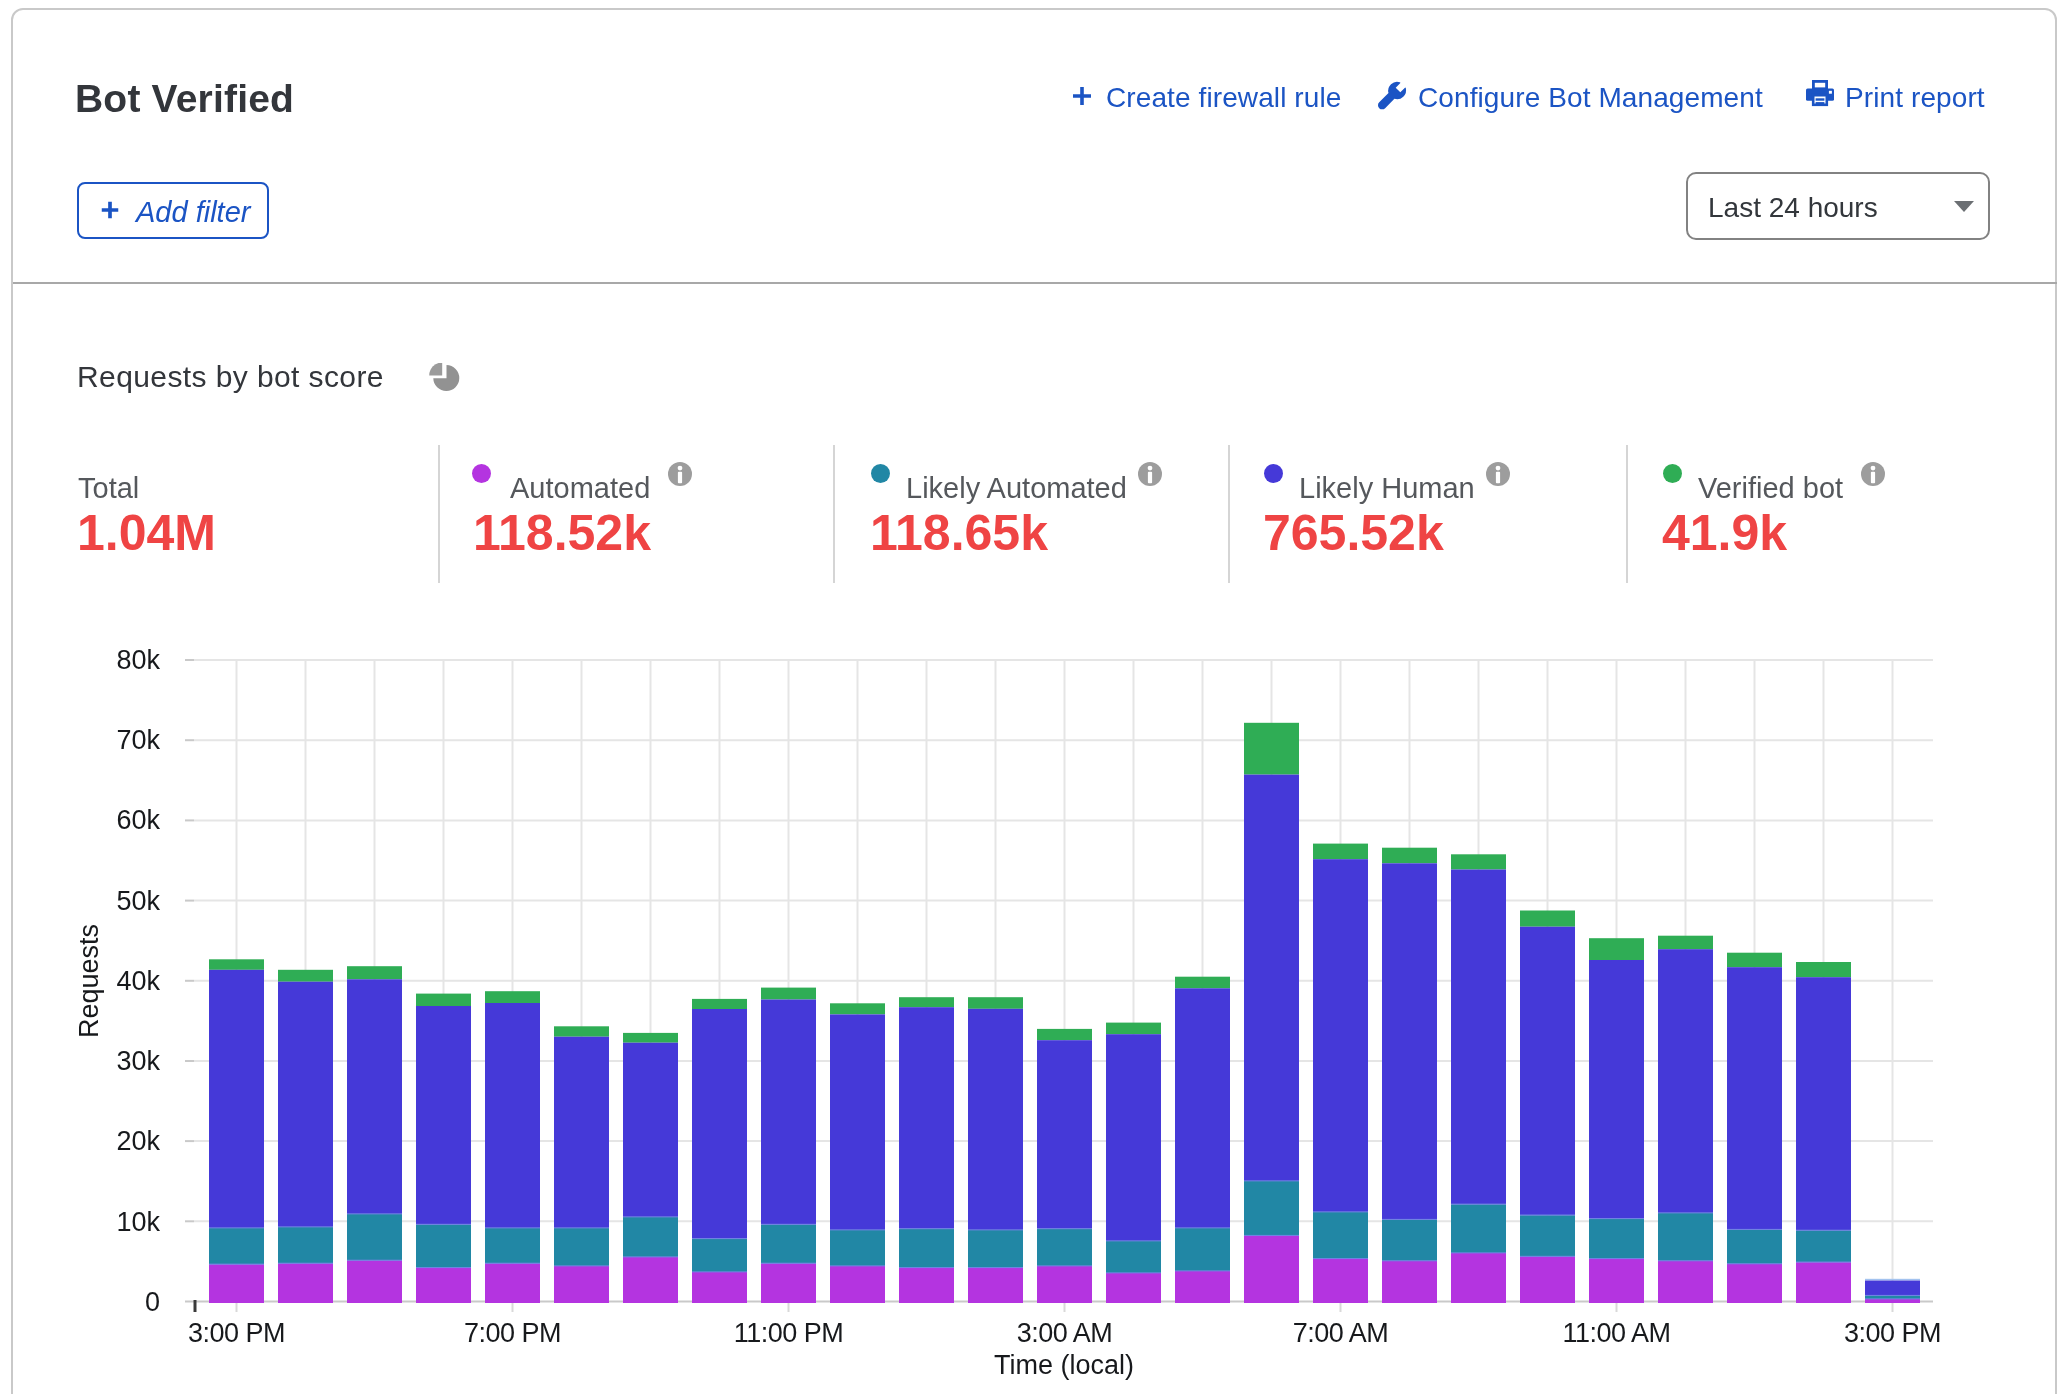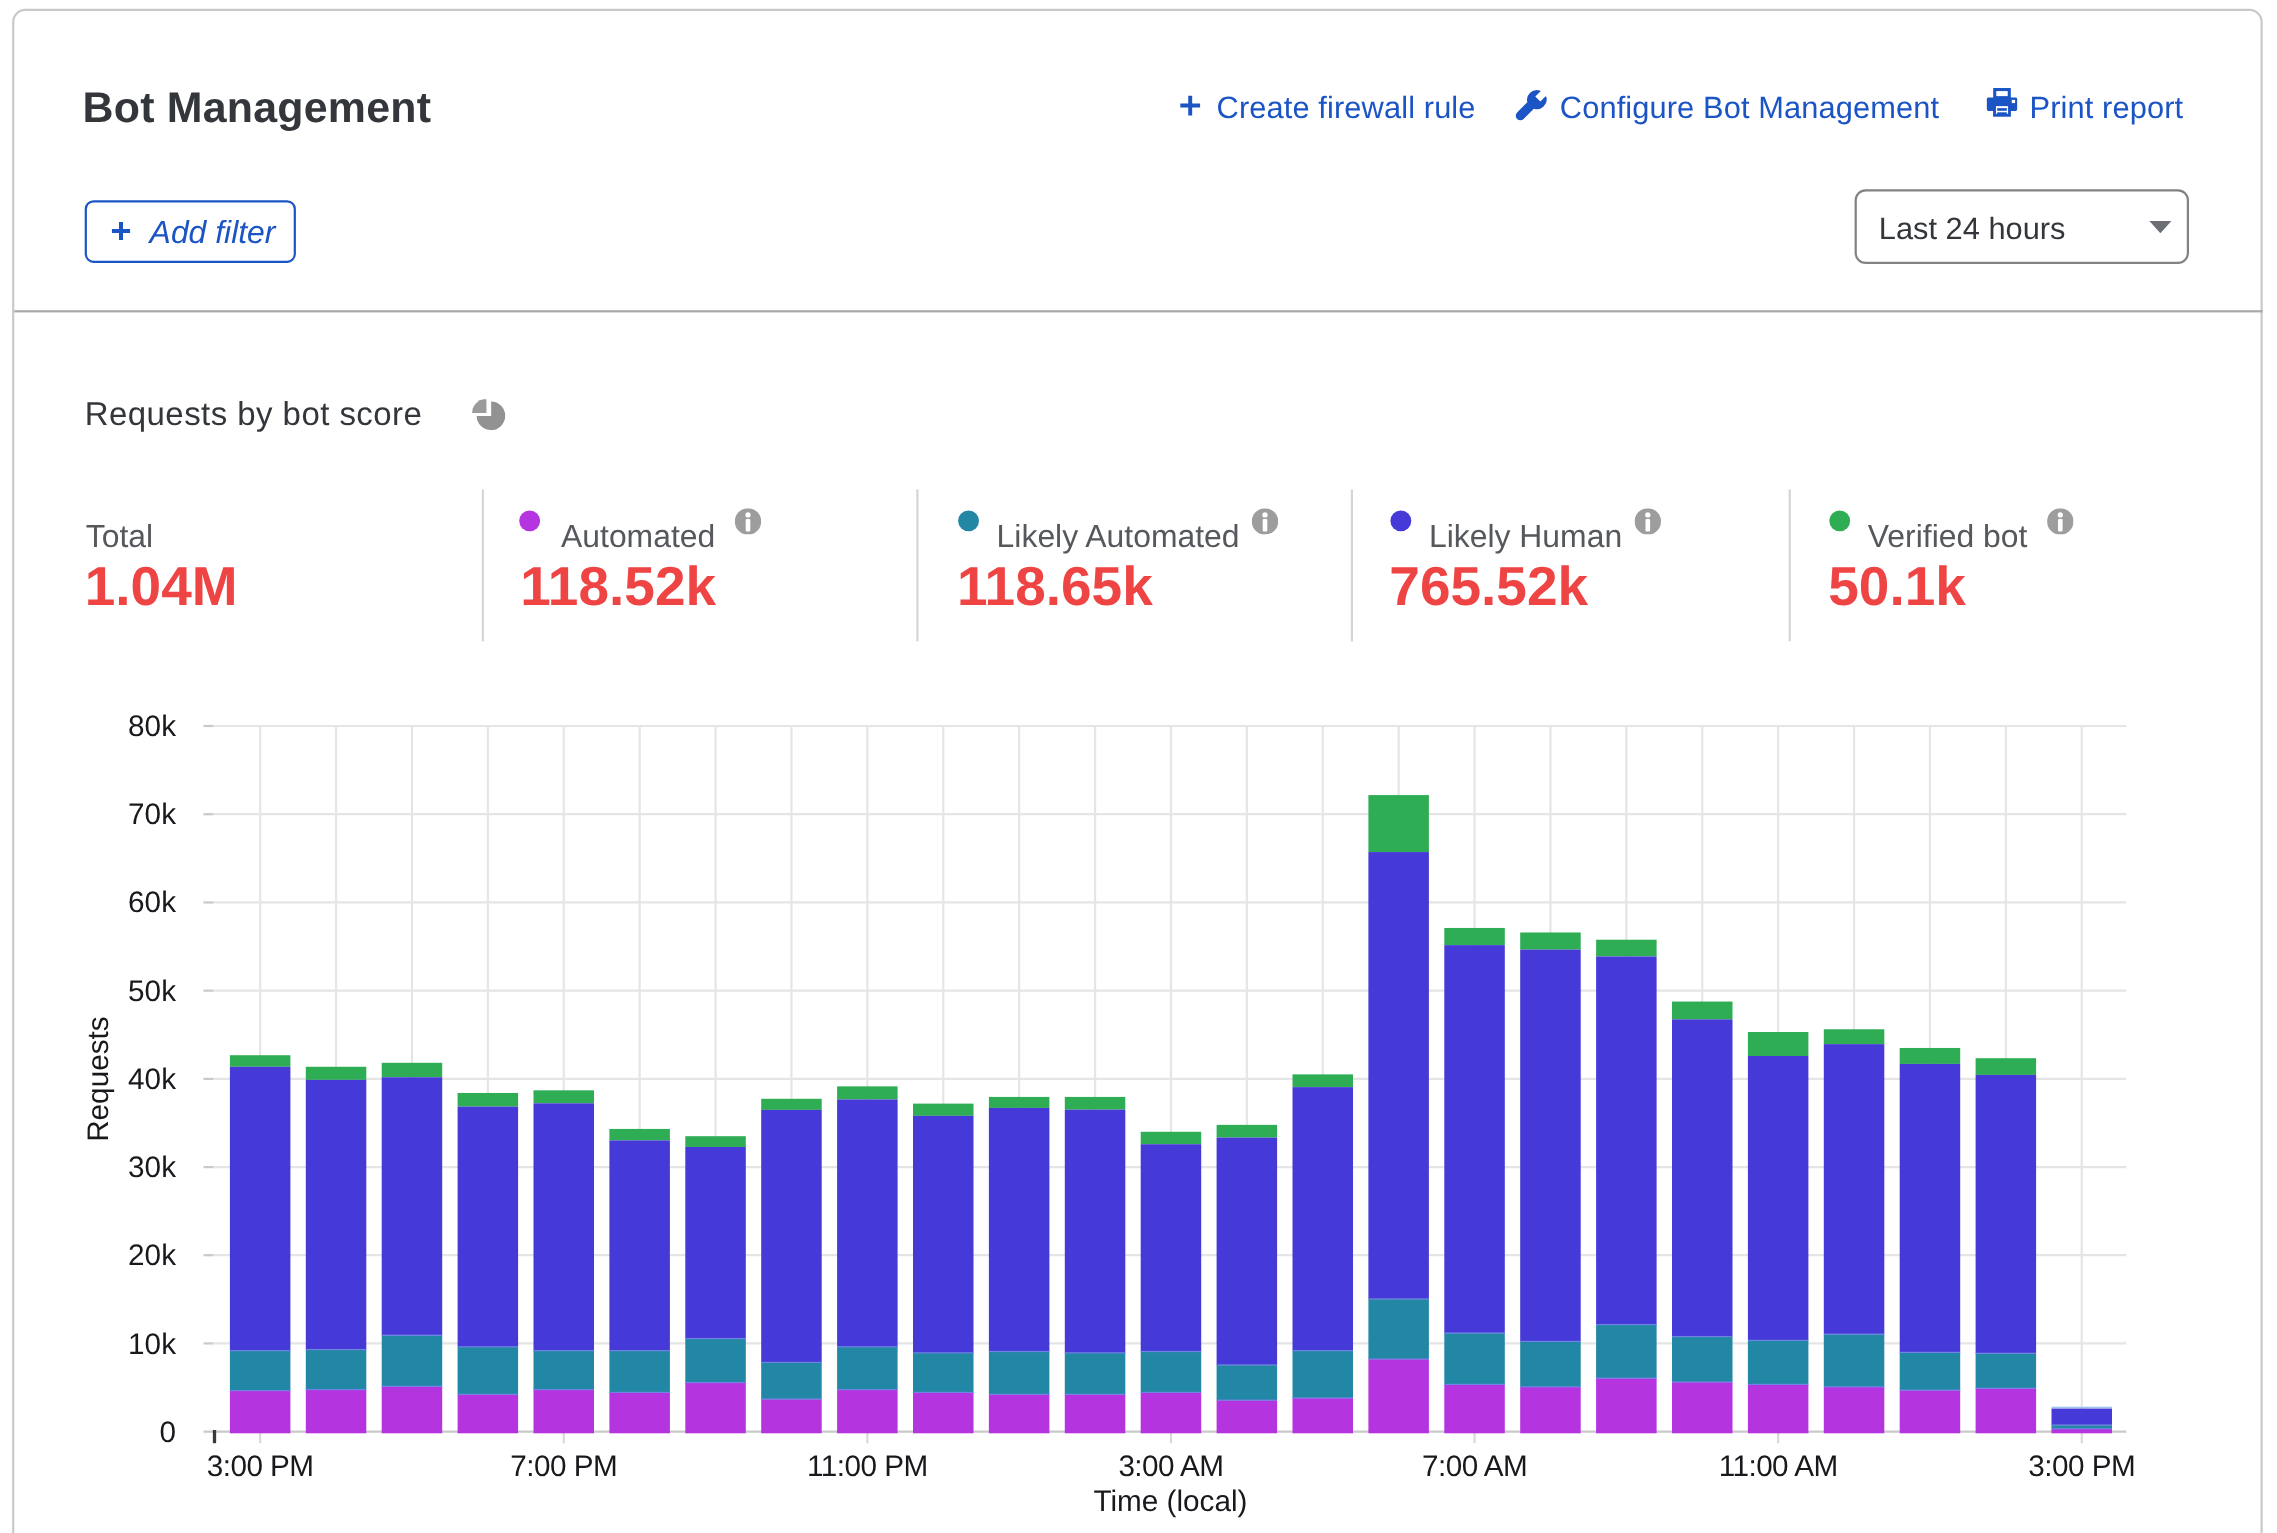--- a/index.html
+++ b/index.html
@@ -18,21 +18,21 @@
 .stat-label { position:absolute; top:459px; font-size:29px; color:#55585c;margin-top:13px; }
 .stat-value { position:absolute; top:504px; font-size:50px; font-weight:700; color:#ef4444; }
 .vdiv { position:absolute; top:445px; width:2px; height:138px; background:#d5d5d5; }
 .dot { position:absolute; top:464px; width:19px; height:19px; border-radius:50%; }
 svg.chart { position:absolute; left:0; top:0; width:2070px; height:1394px; }
 </style>
 </head>
 <body>
 <div class="card"></div>
 <div class="hdr-div"></div>
-<div class="title">Bot Management</div>
+<div class="title">Bot Verified</div>
 <svg class="abs" style="left:1070px;top:84px" width="24" height="24" viewBox="0 0 24 24">
     <path d="M12 3v18M3 12h18" stroke="#1b54c4" stroke-width="3.6"></path>
   </svg>
 <div class="link" style="left:1106px">Create firewall rule</div>
 <svg class="abs" style="left:1376px;top:80px" width="32" height="32" viewBox="0 0 16 16">
     <path fill="#1b54c4" d="M14.9 4.06a.33.33 0 0 0-.55-.12l-2.2 2.2-2.29-2.29 2.2-2.2a.33.33 0 0 0-.13-.55 4.47 4.47 0 0 0-5.69 5.36L1.6 11.1a2.1 2.1 0 0 0 2.97 2.97l4.64-4.64a4.47 4.47 0 0 0 5.69-5.37z"></path>
   </svg>
 <div class="link" style="left:1418px">Configure Bot Management</div>
 <svg class="abs" style="left:1806px;top:80px" width="28" height="27" viewBox="0 0 28 27">
     <rect x="7.4" y="1.4" width="13.2" height="7.4" fill="#fff" stroke="#1b54c4" stroke-width="2.8"></rect>
@@ -66,21 +66,21 @@
 <div class="dot" style="left:871px;background:#2187a5"></div>
 <div class="stat-label" style="left:906px">Likely Automated</div>
 <div class="stat-value" style="left:870px">118.65k</div>
 <div class="vdiv" style="left:1228px"></div>
 <div class="dot" style="left:1264px;background:#4539d8"></div>
 <div class="stat-label" style="left:1299px">Likely Human</div>
 <div class="stat-value" style="left:1263px">765.52k</div>
 <div class="vdiv" style="left:1626px"></div>
 <div class="dot" style="left:1663px;background:#2fad55"></div>
 <div class="stat-label" style="left:1698px">Verified bot</div>
-<div class="stat-value" style="left:1662px">50.1k</div>
+<div class="stat-value" style="left:1662px">41.9k</div>
 <svg class="abs" style="left:668px;top:461.5px" width="24" height="24" viewBox="0 0 24 24">
     <circle cx="12" cy="12" r="12" fill="#9d9d9d"></circle>
     <rect x="9.9" y="9.8" width="4.2" height="11.4" rx="1" fill="#fff"></rect>
     <circle cx="12" cy="6.1" r="2.4" fill="#fff"></circle>
   </svg>
 <svg class="abs" style="left:1138px;top:461.5px" width="24" height="24" viewBox="0 0 24 24">
     <circle cx="12" cy="12" r="12" fill="#9d9d9d"></circle>
     <rect x="9.9" y="9.8" width="4.2" height="11.4" rx="1" fill="#fff"></rect>
     <circle cx="12" cy="6.1" r="2.4" fill="#fff"></circle>
   </svg>

